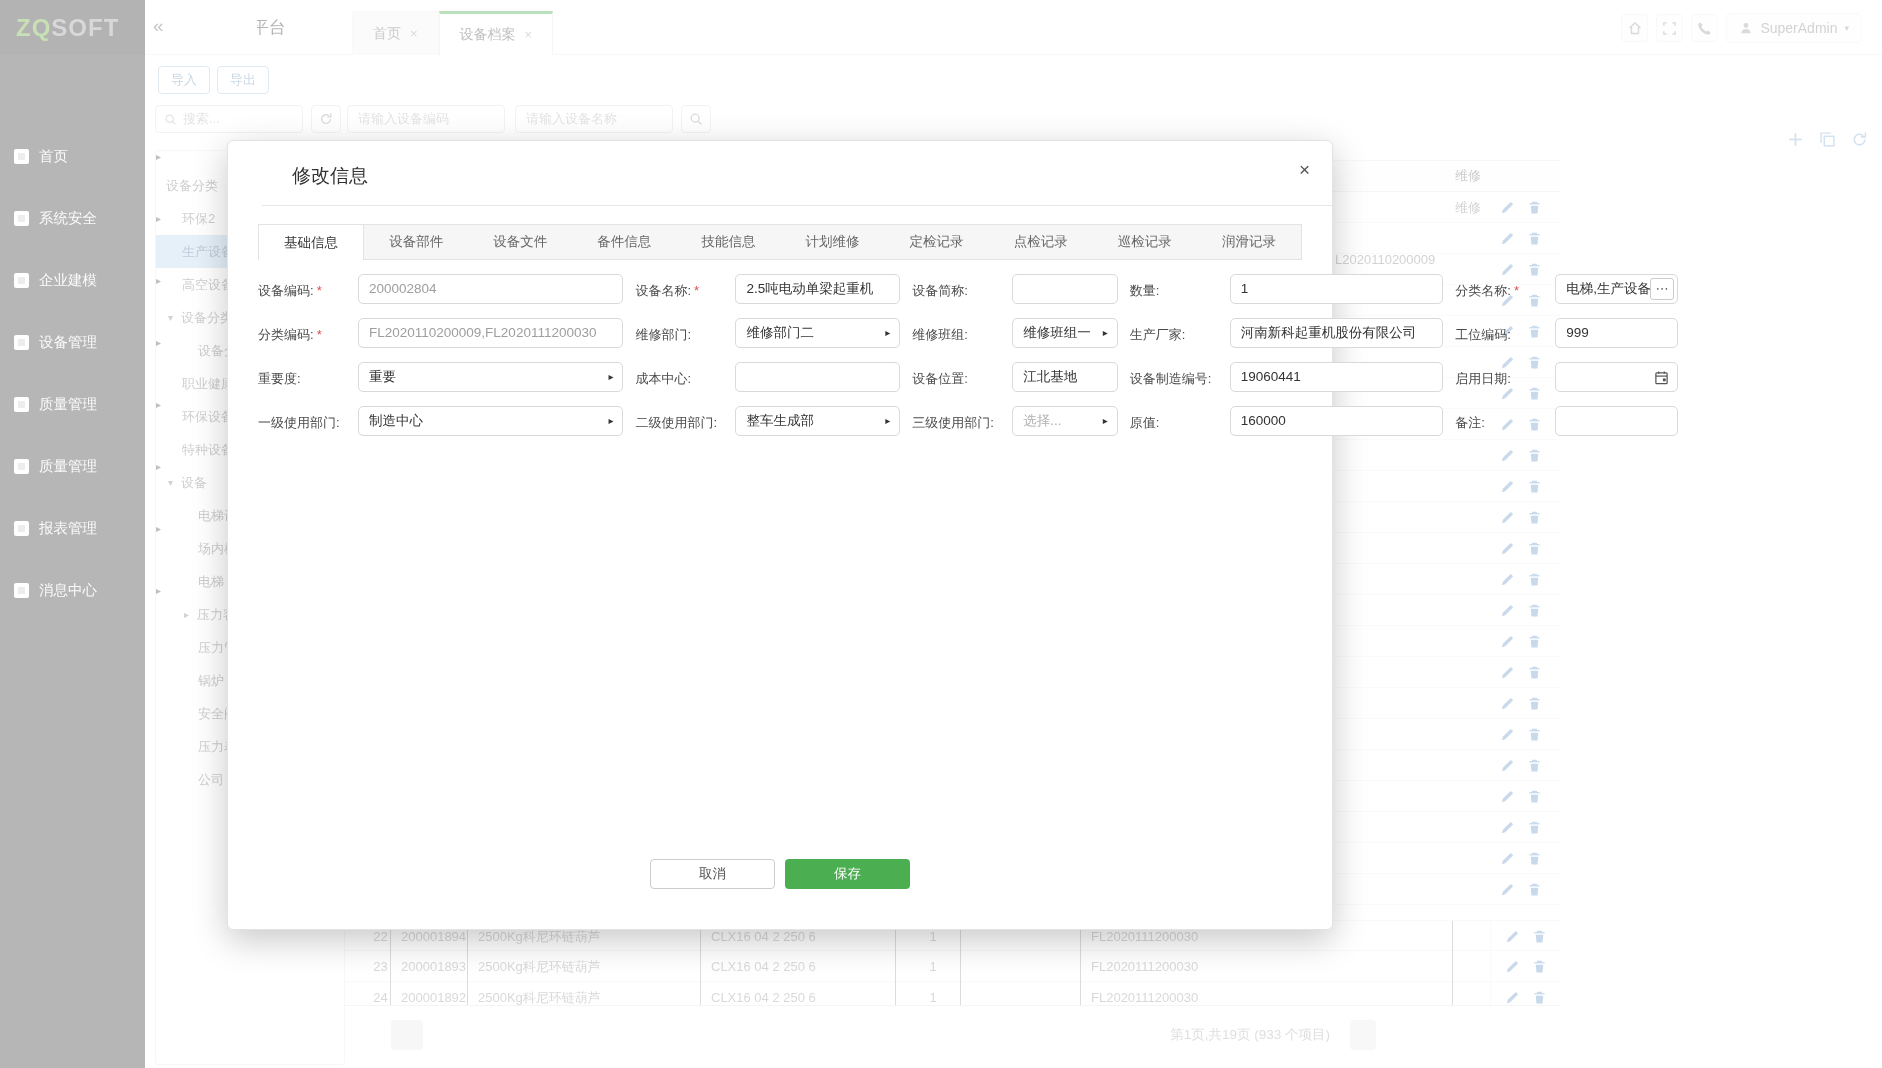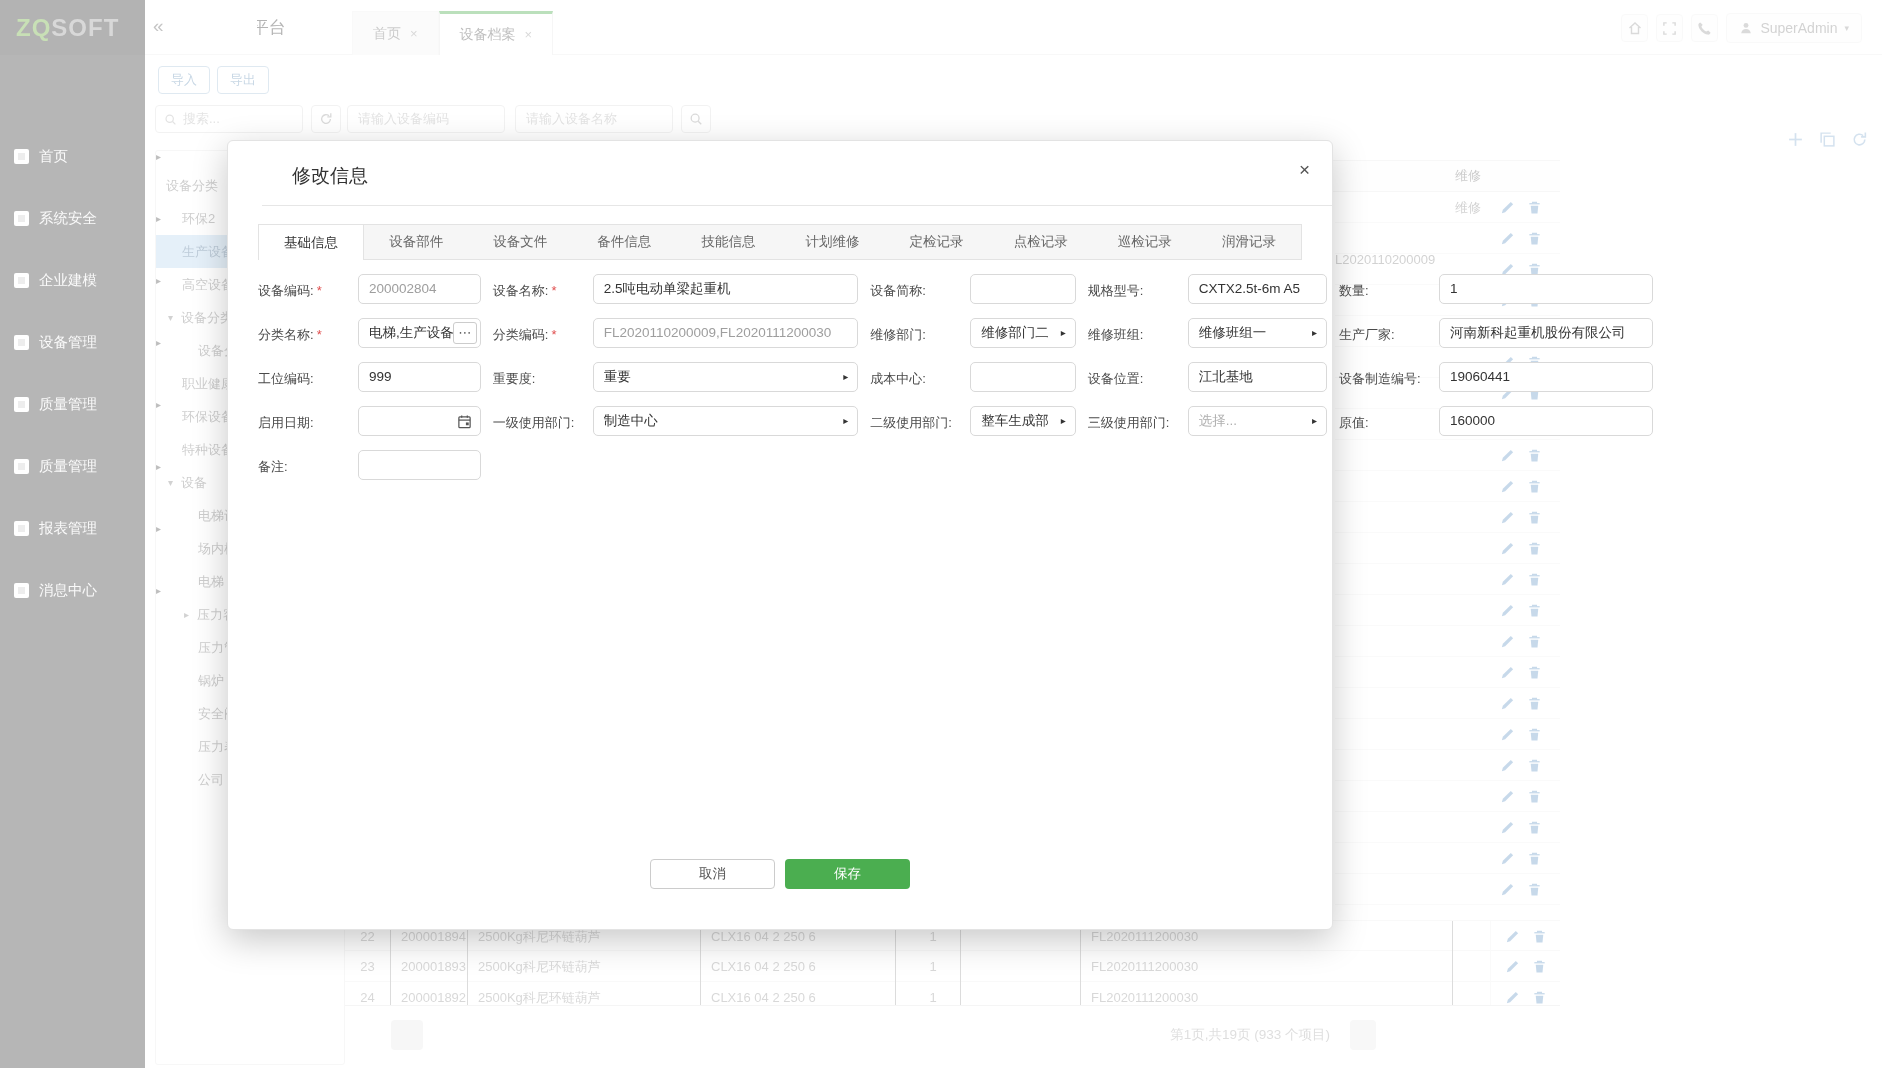--- a/index.html
+++ b/index.html
@@ -69,21 +69,21 @@
   .icon-strip { position:absolute; left:1190px; top:137px; width:225px; }
   .rrow { height:31px; border-bottom:1px solid #f2f2f2; display:flex; align-items:center;
     justify-content:flex-end; gap:12px; padding-right:18px; }
   .rrow svg, .brow-icons svg { cursor:pointer; }
 
   .bottom-rows { position:absolute; left:200px; top:865px; width:1215px; height:85px; overflow:hidden; }
   .brow { position:relative; height:31px; border-bottom:1px solid #f0f0f0; font-size:13px; color:#9a9a9a; }
   .brow:first-child { border-top:1px solid #f0f0f0; }
   .bc { position:absolute; top:0; height:31px; line-height:31px; padding-left:10px; border-left:1px solid #a3a3a3;
     white-space:nowrap; overflow:hidden; }
-  .bc-seq { left:0; width:45px; text-align:center; border-left:none; padding-left:0; }
+  .bc-seq { left:13px; width:45px; text-align:center; border-left:none; padding-left:0; }
   .bc-code { left:45px; width:77px; } .bc-name { left:122px; width:233px; } .bc-model { left:355px; width:195px; }
   .bc-qty { left:550px; width:65px; text-align:center; } .bc-class { left:735px; width:372px; }
   .bc-div1 { left:615px; width:1px; padding:0; } .bc-div2 { left:1107px; width:38px; padding:0; }
   .brow-icons { position:absolute; left:1145px; top:0; width:70px; height:31px; border-left:1px solid #f1f1f1;
     display:flex; align-items:center; justify-content:center; gap:12px; }
 
   .pager { position:absolute; left:200px; top:950px; width:1215px; height:62px; border-top:1px solid #e5e5e5;
     background:#fff; }
   .sizes { position:absolute; left:6px; top:14px; display:flex; gap:8px; align-items:center; }
   .size-btn { min-width:32px; height:30px; border-radius:4px; display:flex; align-items:center; justify-content:center;
@@ -726,27 +726,20 @@
         </div>
       </div>
         <div class="field">
         <span class="flabel"><span>设备简称:</span></span>
         <div class="control">
           <span class="val"></span>
 
         </div>
       </div>
         <div class="field">
-        <span class="flabel"><span>规格型号:</span></span>
-        <div class="control">
-          <span class="val">CXTX2.5t-6m A5</span>
-
-        </div>
-      </div>
-        <div class="field">
         <span class="flabel"><span>数量:</span></span>
         <div class="control">
           <span class="val">1</span>
 
         </div>
       </div>
         <div class="field">
         <span class="flabel"><span>分类名称:</span><em class="star">*</em></span>
         <div class="control">
           <span class="val">电梯,生产设备</span>

